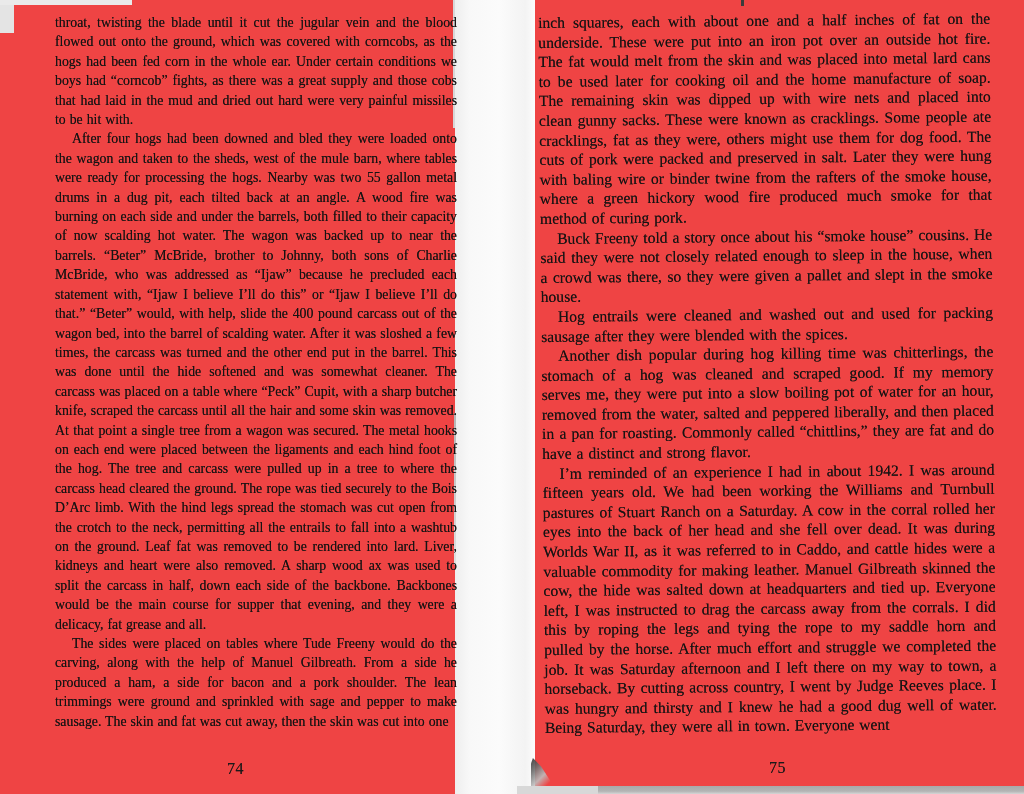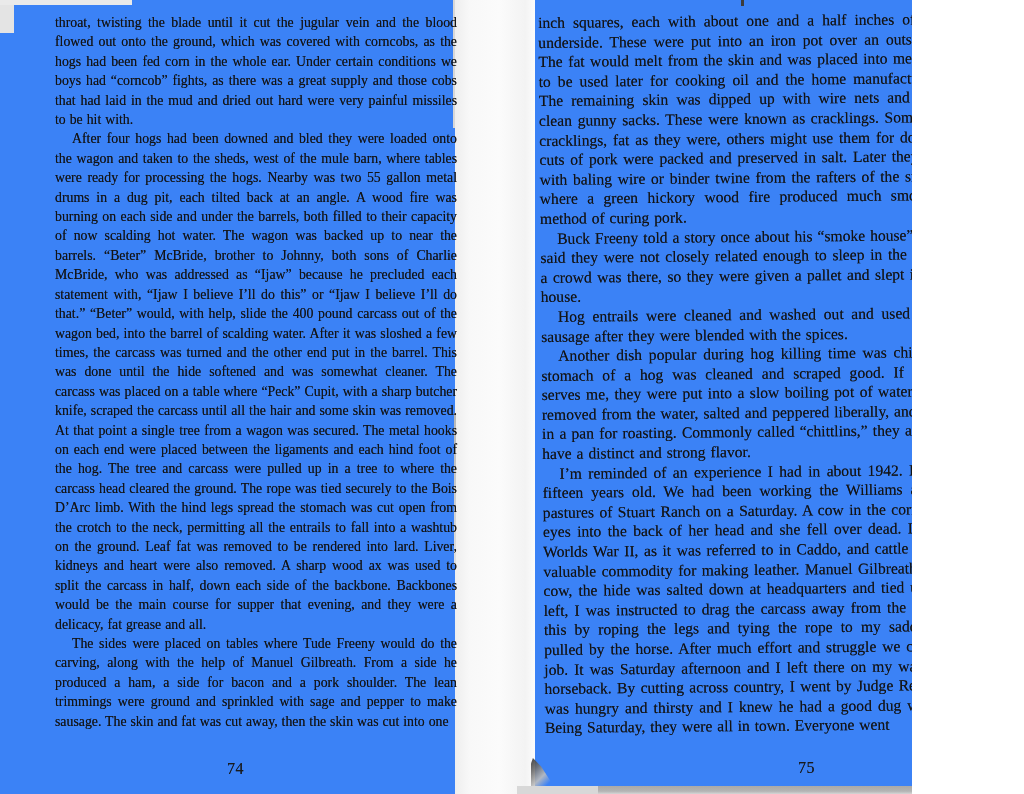--- a/index.html
+++ b/index.html
@@ -2,24 +2,24 @@
 <html><head>
 <meta charset="utf-8">
 <style>
   html, body {
     margin: 0;
     padding: 0;
     background: #ffffff;
   }
   .canvas {
     position: relative;
-    width: 912px;
+    width: 1024px;
     height: 794px;
     overflow: hidden;
-    background: #3b82f6;
+    background: #ef4444;
     font-family: "Liberation Serif", "DejaVu Serif", serif;
   }
 
   
   .page-text {
     position: absolute;
     color: #141414;
     text-shadow: 0 0 0.55px rgba(10,10,10,0.65);
     text-align: justify;
     hyphens: none;
@@ -51,21 +51,21 @@
 
   
   .folio {
     position: absolute;
     font-size: 16px;
     color: #1a1a1a;
     text-shadow: 0 0 0.5px rgba(10,10,10,0.6);
     letter-spacing: 0.5px;
   }
   .folio-left  { left: 227px; top: 760px; }
-  .folio-right { left: 769px; top: 759px; margin-left: 29px; }
+  .folio-right { left: 769px; top: 759px; }
 
   
   .gutter {
     position: absolute;
     left: 455px; top: 0;
     width: 80px; height: 794px;
     background: linear-gradient(90deg,
       #eeeeee 0%, #f8f8f8 18%, #fbfbfb 55%, #f3f3f3 88%, #fcfcfc 100%);
   }
   .edge-line-top {

